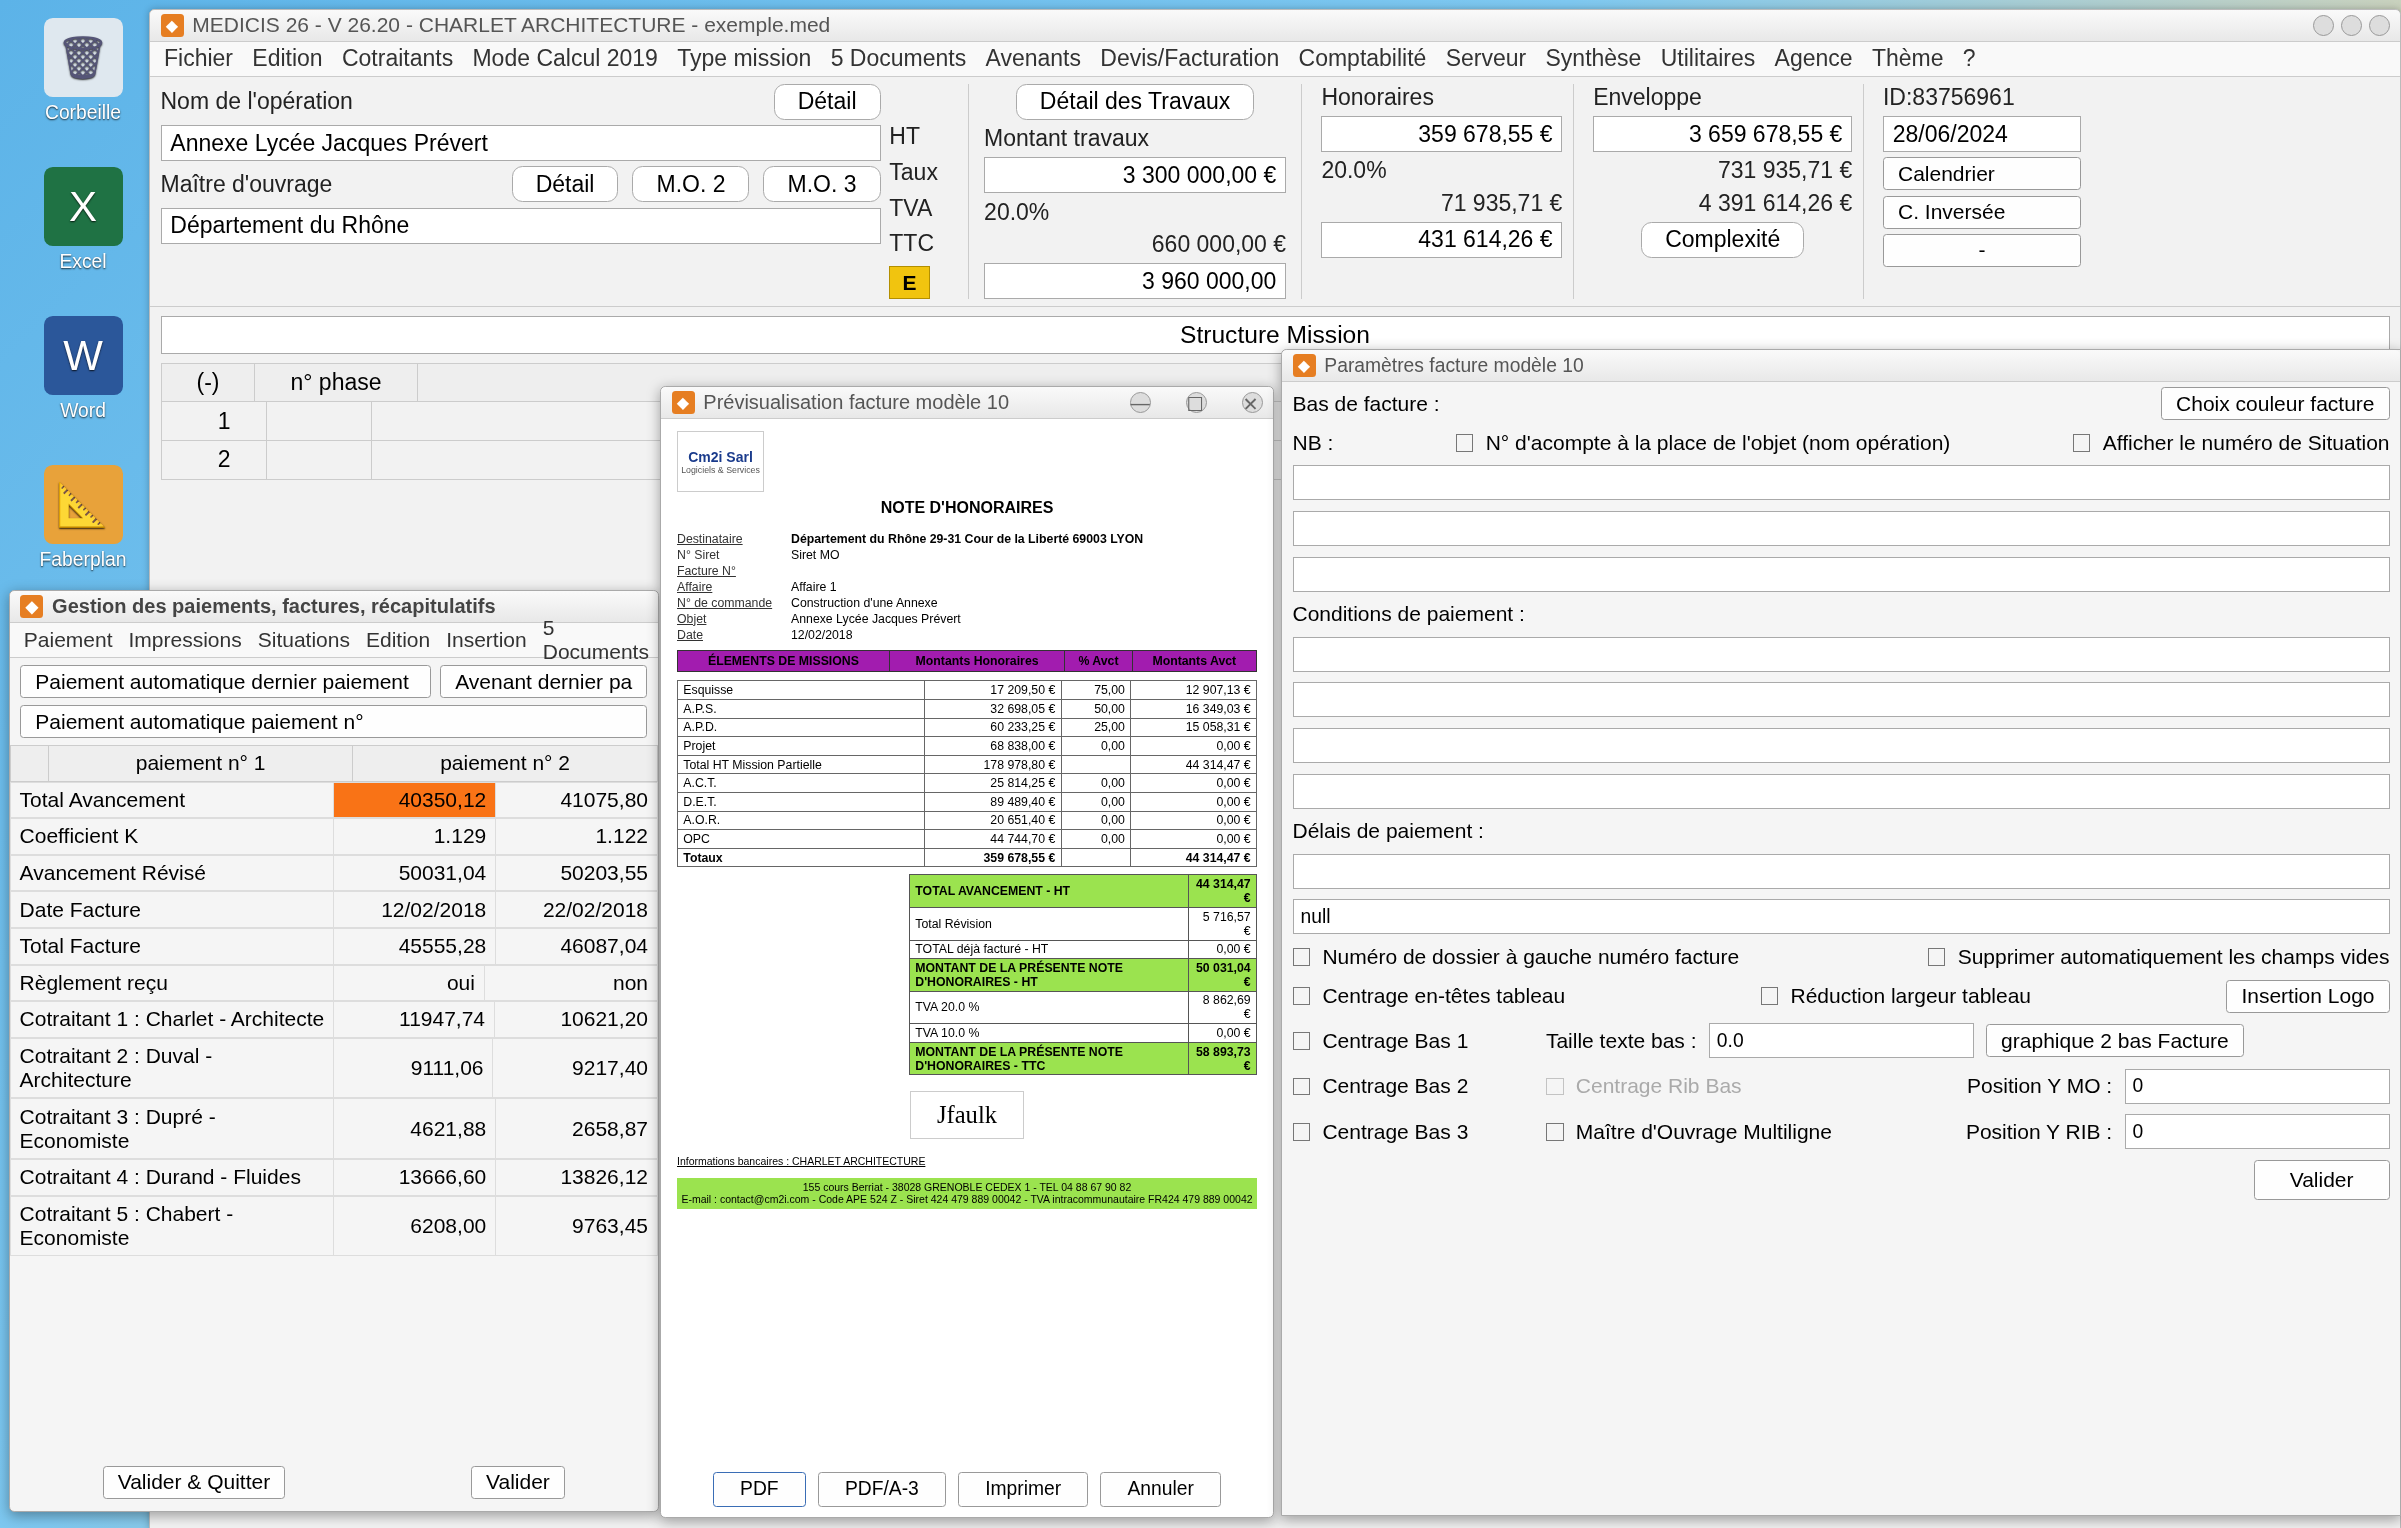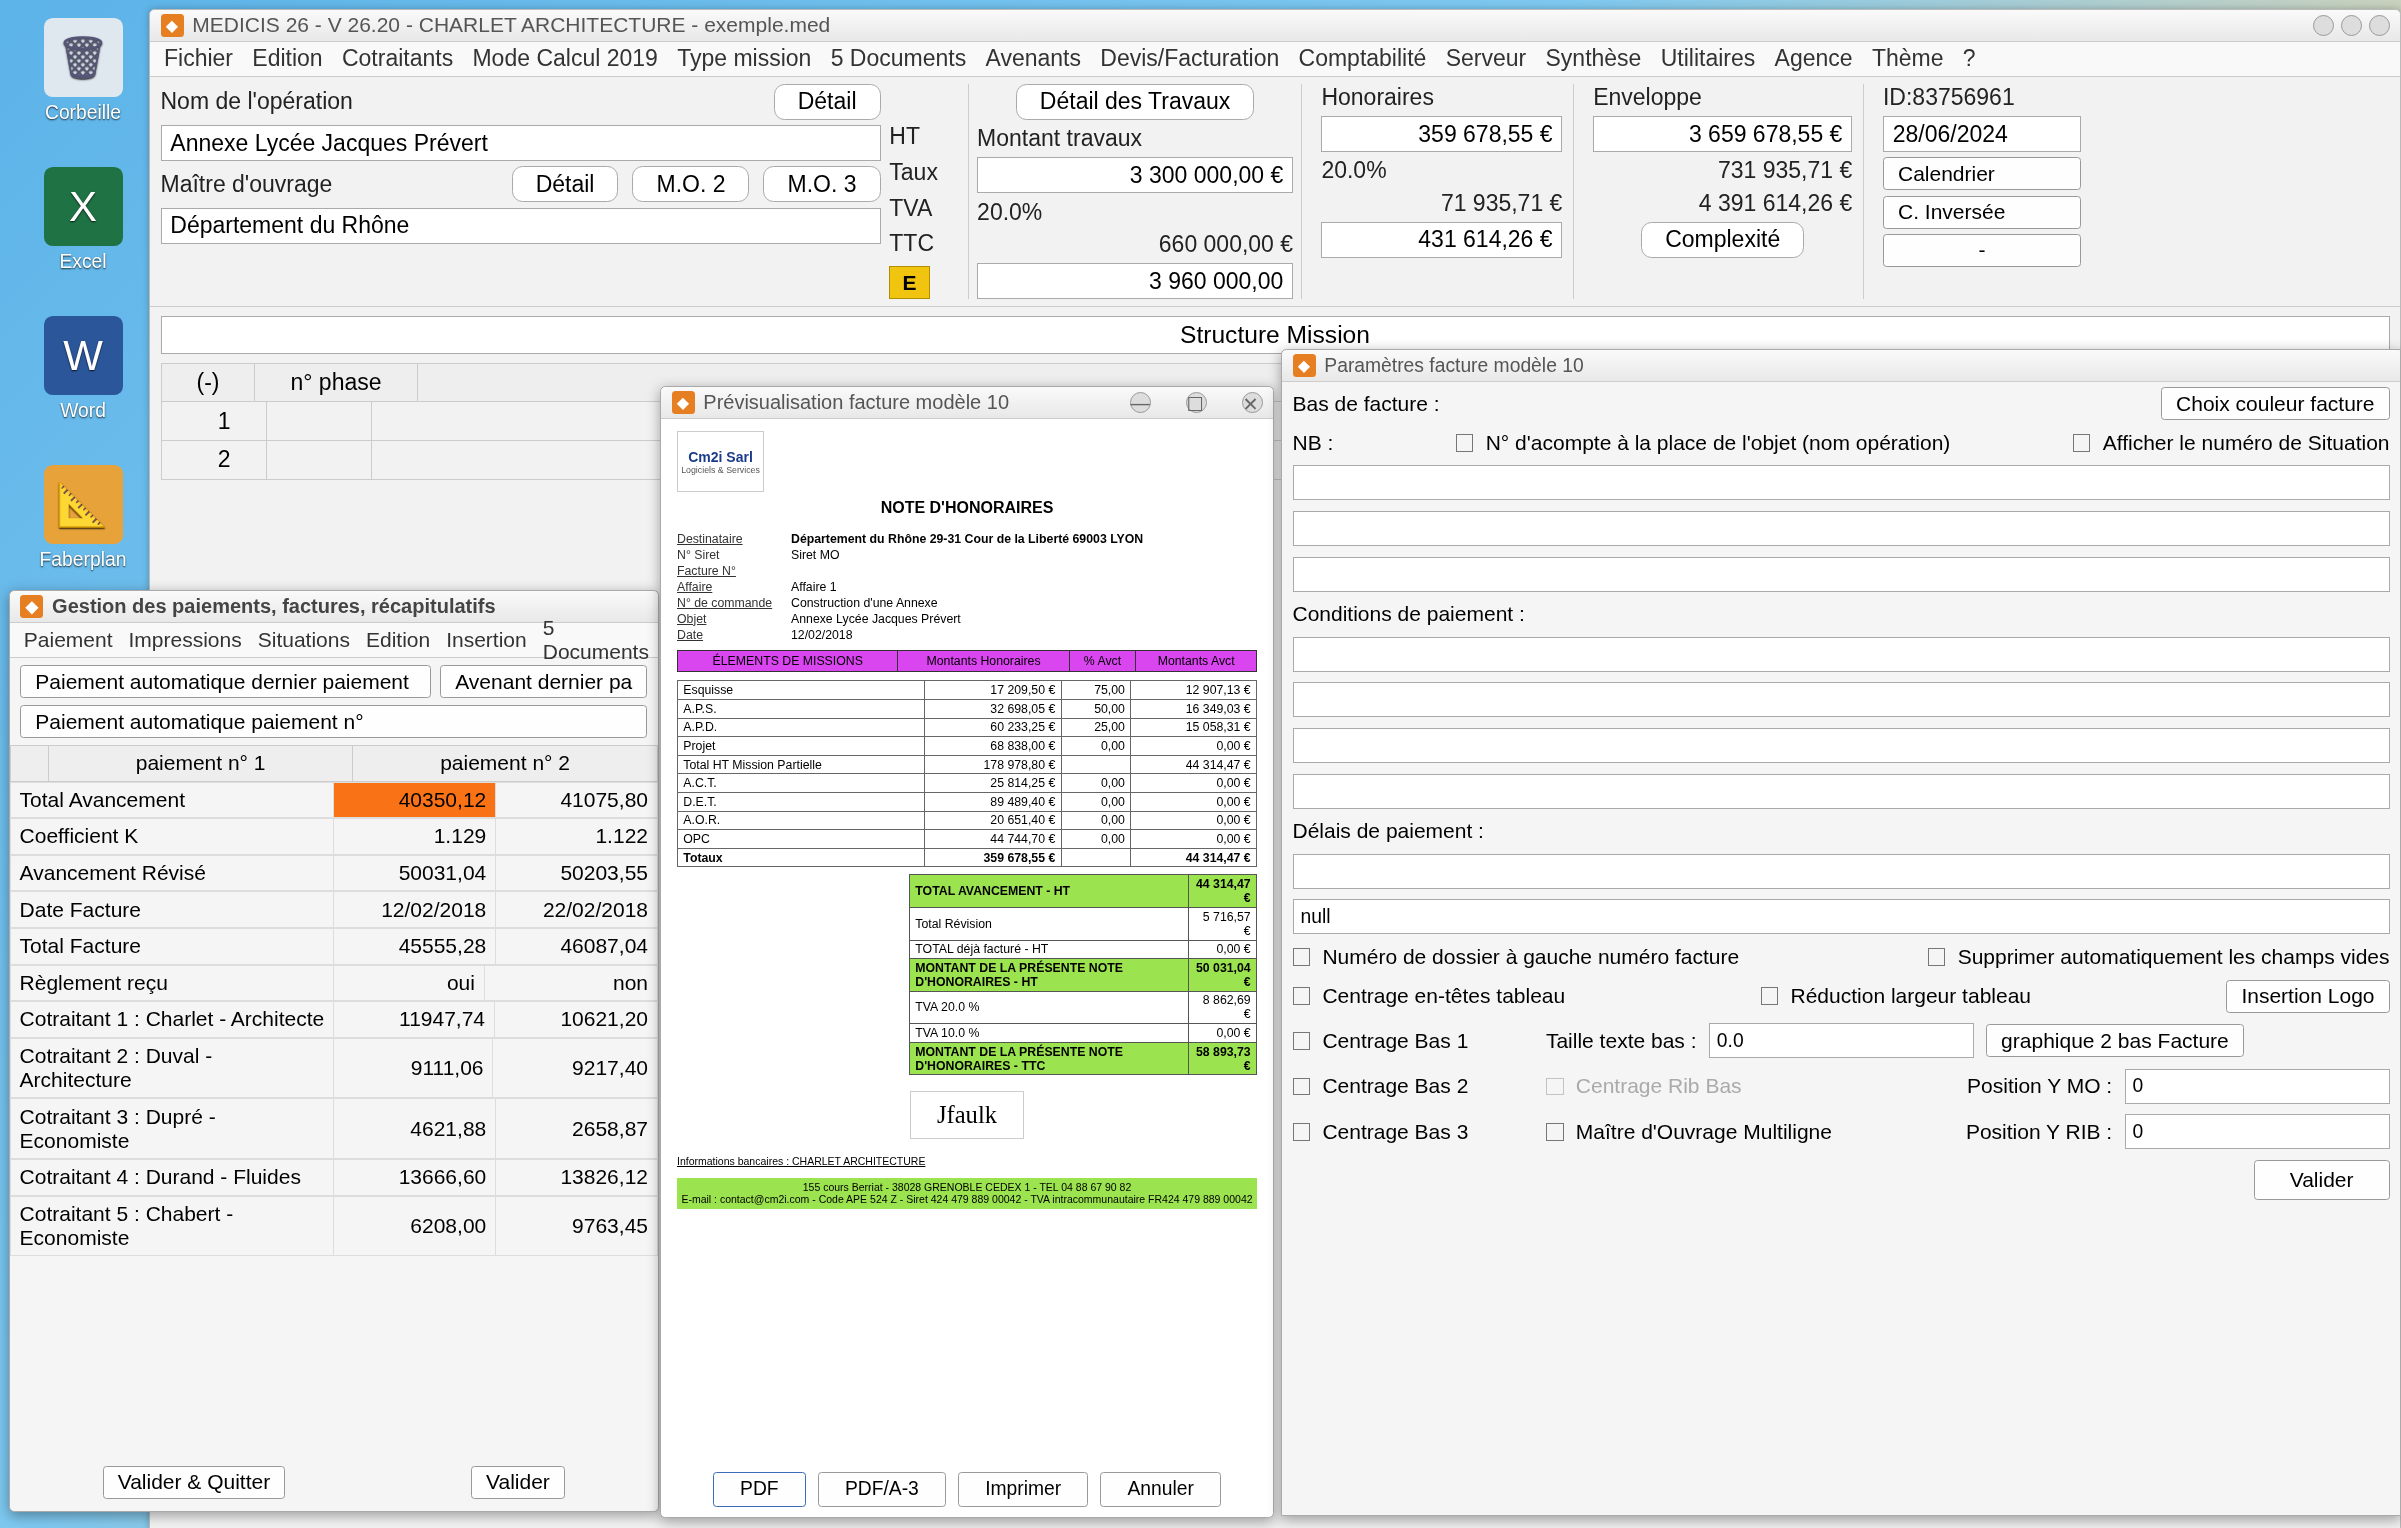--- a/index.html
+++ b/index.html
@@ -37,21 +37,21 @@
 
 
 .previewwin { position:absolute; left:660px; top:386px; width:614px; height:1132px; background:#fff; border:0.9px solid #aaa; border-radius:5.3px; box-shadow:0 3.5px 12.3px rgba(0,0,0,.35); }
 .previewwin .titlebar { font-weight:normal; font-size:20px; }
 .invoice { padding:12.3px 16px; font-size:14px; color:#000; }
 .invoice .note-title { text-align:center; font-weight:bold; font-size:16px; margin:7px 0 12.3px; }
 .inv-label { display:inline-block; width:114px; font-size:12.3px; color:#333; }
 .inv-label.u { text-decoration:underline; }
 .inv-val { font-size:12.3px;margin-top:39px; }
 .inv-tbl { width:100%; border-collapse:collapse; font-size:12.3px; margin-top:8.8px; }
-.inv-tbl th { background:#d946ef; border:0.9px solid #333; padding:2.6px 5.3px; font-weight:normal; }
+.inv-tbl th { background:#a21caf; border:0.9px solid #333; padding:2.6px 5.3px; font-weight:bold; }
 .inv-tbl td { border:0.9px solid #666; padding:1.8px 5.3px; text-align:right; }
 .inv-tbl td:first-child { text-align:left; }
 .inv-sum { width:60%; margin-left:auto; border-collapse:collapse; font-size:12.3px; margin-top:7px; }
 .inv-sum td { border:0.9px solid #555; padding:1.8px 5.3px; }
 .inv-sum td:last-child{text-align:right;}
 .greenrow { background:#9be34f; font-weight:bold;margin-left:48px; }
 .prev-footer { position:absolute; bottom:10.5px; left:0; right:0; display:flex; justify-content:center; gap:12.3px; }
 .prev-footer .btn { padding:5.3px 26px; font-size:19.3px; }
 
 
@@ -134,21 +134,21 @@
     </div>
     <div class="box">Département du Rhône</div>
   </div>
   <div class="col" style="width:70px;justify-content:flex-end;align-items:flex-start;gap:8.8px">
     <span class="lbl">HT</span>
     <span class="lbl">Taux</span>
     <span class="lbl">TVA</span>
     <span class="lbl">TTC</span>
     <span class="e-badge">E</span>
   </div>
-  <div class="col" style="width:334px;border-left:0.9px solid #ccc;border-right:0.9px solid #ccc;padding:0 8px">
+  <div class="col" style="width:334px;border-left:0.9px solid #ccc;border-right:0.9px solid #ccc;padding:0 15px">
     <div class="pill" style="align-self:center">Détail des Travaux</div>
     <span class="lbl">Montant travaux</span>
     <div class="box right-num">3 300 000,00 €</div>
     <span class="lbl">20.0%</span>
     <span class="lbl right-num">660 000,00 €</span>
     <div class="box right-num">3 960 000,00</div>
   </div>
   <div class="col" style="width:263px;padding:0 10.5px;border-right:0.9px solid #ccc">
     <span class="lbl">Honoraires</span>
     <div class="box right-num">359 678,55 €</div>

